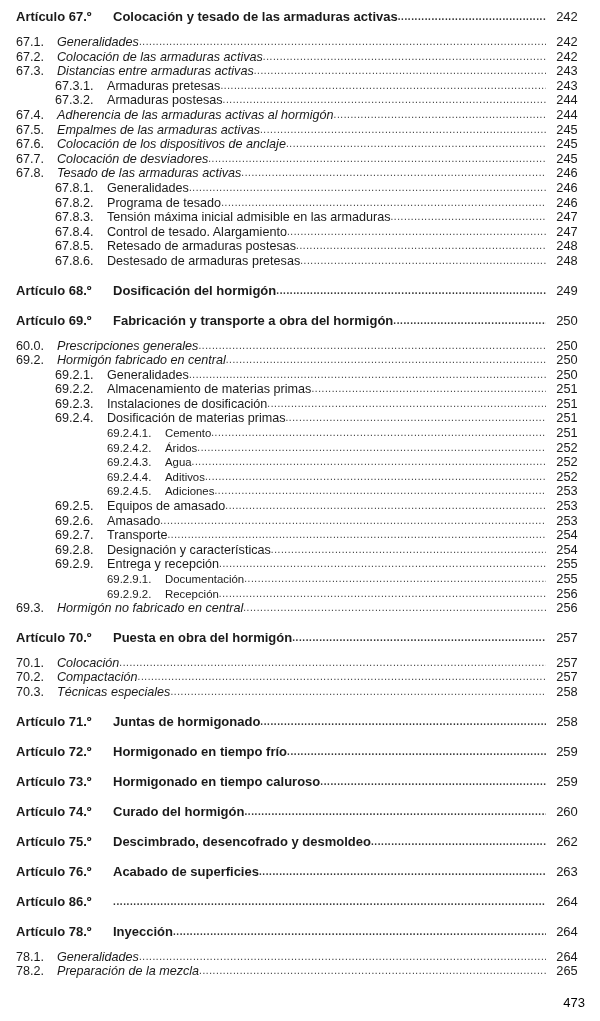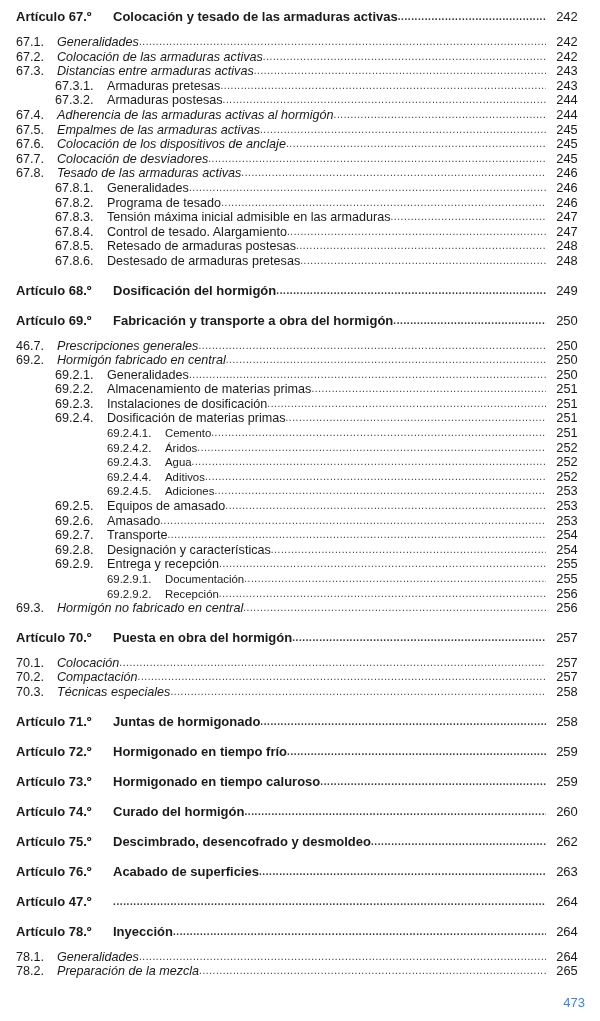--- a/index.html
+++ b/index.html
@@ -35,21 +35,21 @@
   .art {
     font-weight: bold; font-size: 13px; height: 16px; line-height: 16px;
   }
   .art .num { width: 97px; }
   .art .page-num { font-weight: normal; font-size: 13px; }
 
   .sp-before-art { margin-top: 14px; }
   .sp-after-art { margin-top: 10px; }
 
   .folio {
-    position: absolute; right: 15px; top: 995px; font-size: 13px; color: #3b82f6;
+    position: absolute; right: 15px; top: 995px; font-size: 13px; color: #000000;
   }
 </style>
 </head>
 <body>
 
 <div class="page">
   <div class="toc" id="toc">
       <div class="row art">
         <span class="num">Artículo 67.º</span>
         <span class="title">Colocación y tesado de las armaduras activas</span>
@@ -158,21 +158,21 @@
         <span class="dots"></span>
         <span class="page-num">249</span>
       </div>
       <div class="row art sp-before-art">
         <span class="num">Artículo 69.º</span>
         <span class="title">Fabricación y transporte a obra del hormigón</span>
         <span class="dots"></span>
         <span class="page-num">250</span>
       </div>
       <div class="row lvl1 sp-after-art">
-        <span class="num">46.7.</span>
+        <span class="num">60.0.</span>
         <span class="title">Prescripciones generales</span>
         <span class="dots"></span>
         <span class="page-num">250</span>
       </div>
       <div class="row lvl1">
         <span class="num">69.2.</span>
         <span class="title">Hormigón fabricado en central</span>
         <span class="dots"></span>
         <span class="page-num">250</span>
       </div>
@@ -332,21 +332,21 @@
         <span class="dots"></span>
         <span class="page-num">262</span>
       </div>
       <div class="row art sp-before-art">
         <span class="num">Artículo 76.º</span>
         <span class="title">Acabado de superficies</span>
         <span class="dots"></span>
         <span class="page-num">263</span>
       </div>
       <div class="row art sp-before-art">
-        <span class="num">Artículo 47.º</span>
+        <span class="num">Artículo 86.º</span>
         <span class="dots"></span>
         <span class="page-num">264</span>
       </div>
       <div class="row art sp-before-art">
         <span class="num">Artículo 78.º</span>
         <span class="title">Inyección</span>
         <span class="dots"></span>
         <span class="page-num">264</span>
       </div>
       <div class="row lvl1 sp-after-art">

